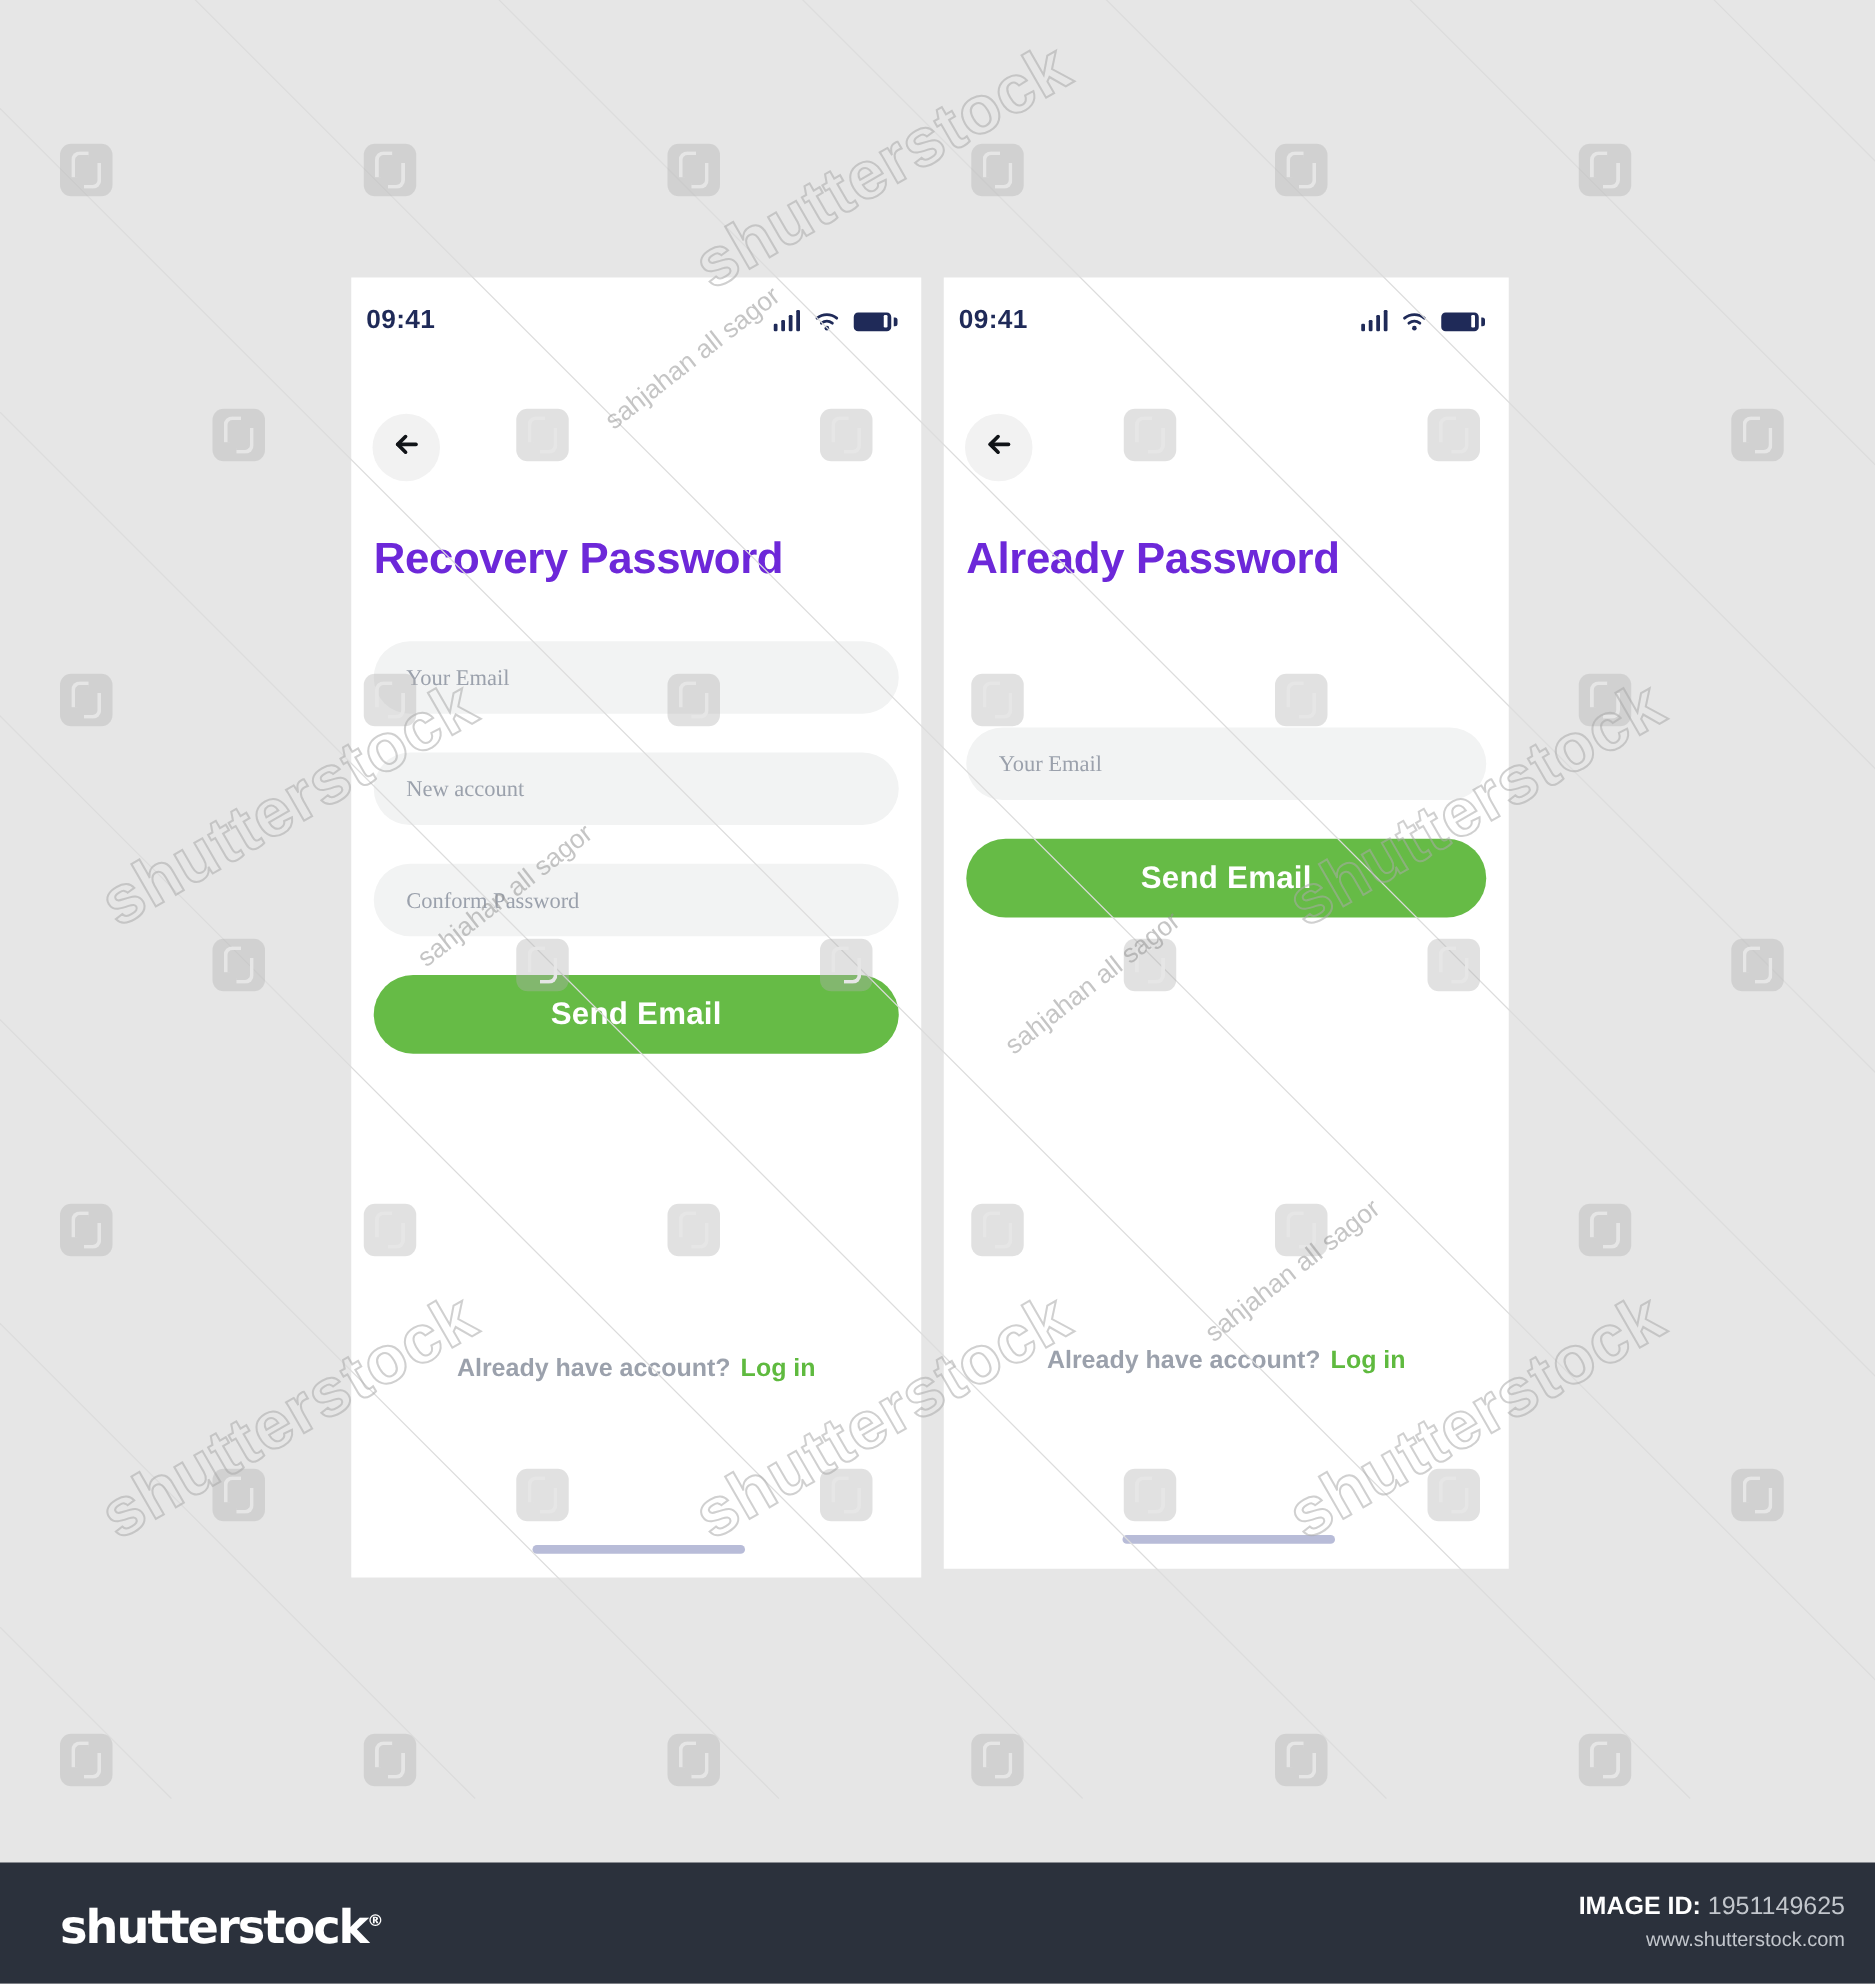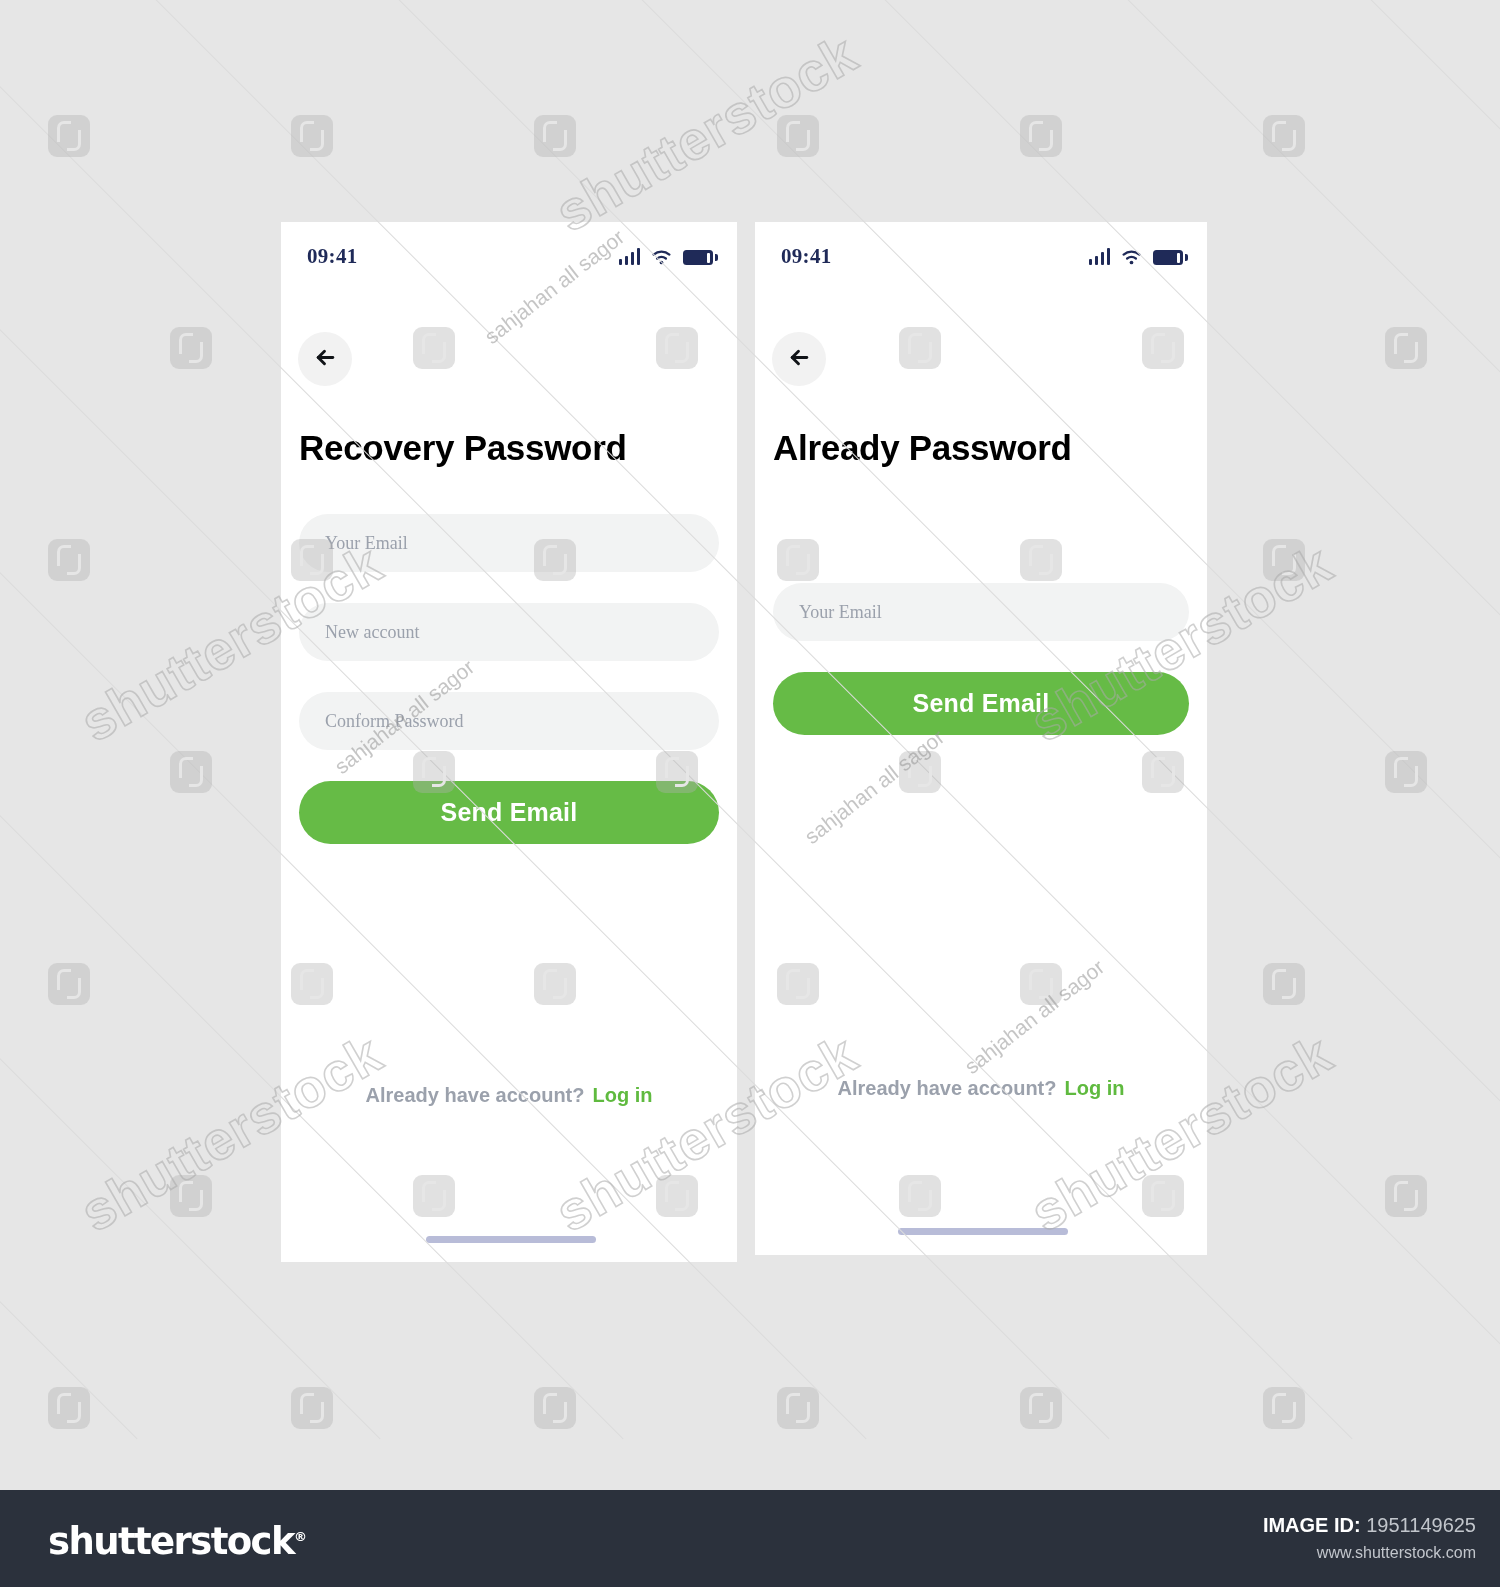--- a/index.html
+++ b/index.html
@@ -64,22 +64,21 @@
     background:#ffffff;
     z-index:2;
   }
   #phone-recovery { left:281px; top:222px; width:456px; height:1040px; }
   #phone-forget   { left:755px; top:222px; width:452px; height:1033px; }
 
   .statusbar {
     display:flex;
     align-items:center;
     justify-content:space-between;
-    padding:22px 24px 0 26px;
-    font-family:Liberation Serif, serif;
+    padding:22px 24px 0 12px;
   }
   .status-time {
     font-size:21px;
     font-weight:bold;
     color:#1f2a58;
     letter-spacing:0.3px;
   }
   .status-icons { display:flex; align-items:flex-end; gap:11px; }
   .ico-signal { display:flex; align-items:flex-end; gap:2.5px; height:17px; }
   .ico-signal i { display:block; width:3.5px; background:#1f2a58; border-radius:1px; }
@@ -116,21 +115,21 @@
     border-radius:50%;
     background:#f2f2f2;
     display:flex; align-items:center; justify-content:center;
   }
   .backbtn svg { width:25px; height:25px; }
 
   .screen-title {
     margin:42px 0 0 18px;
     font-size:35px;
     font-weight:bold;
-    color:#000000;
+    color:#6d28d9;
     letter-spacing:-0.3px;
   }
 
   .fields { margin-top:46px; padding:0 18px; }
   .field {
     height:58px;
     border-radius:29px;
     background:#f2f3f3;
     display:flex;
     align-items:center;

